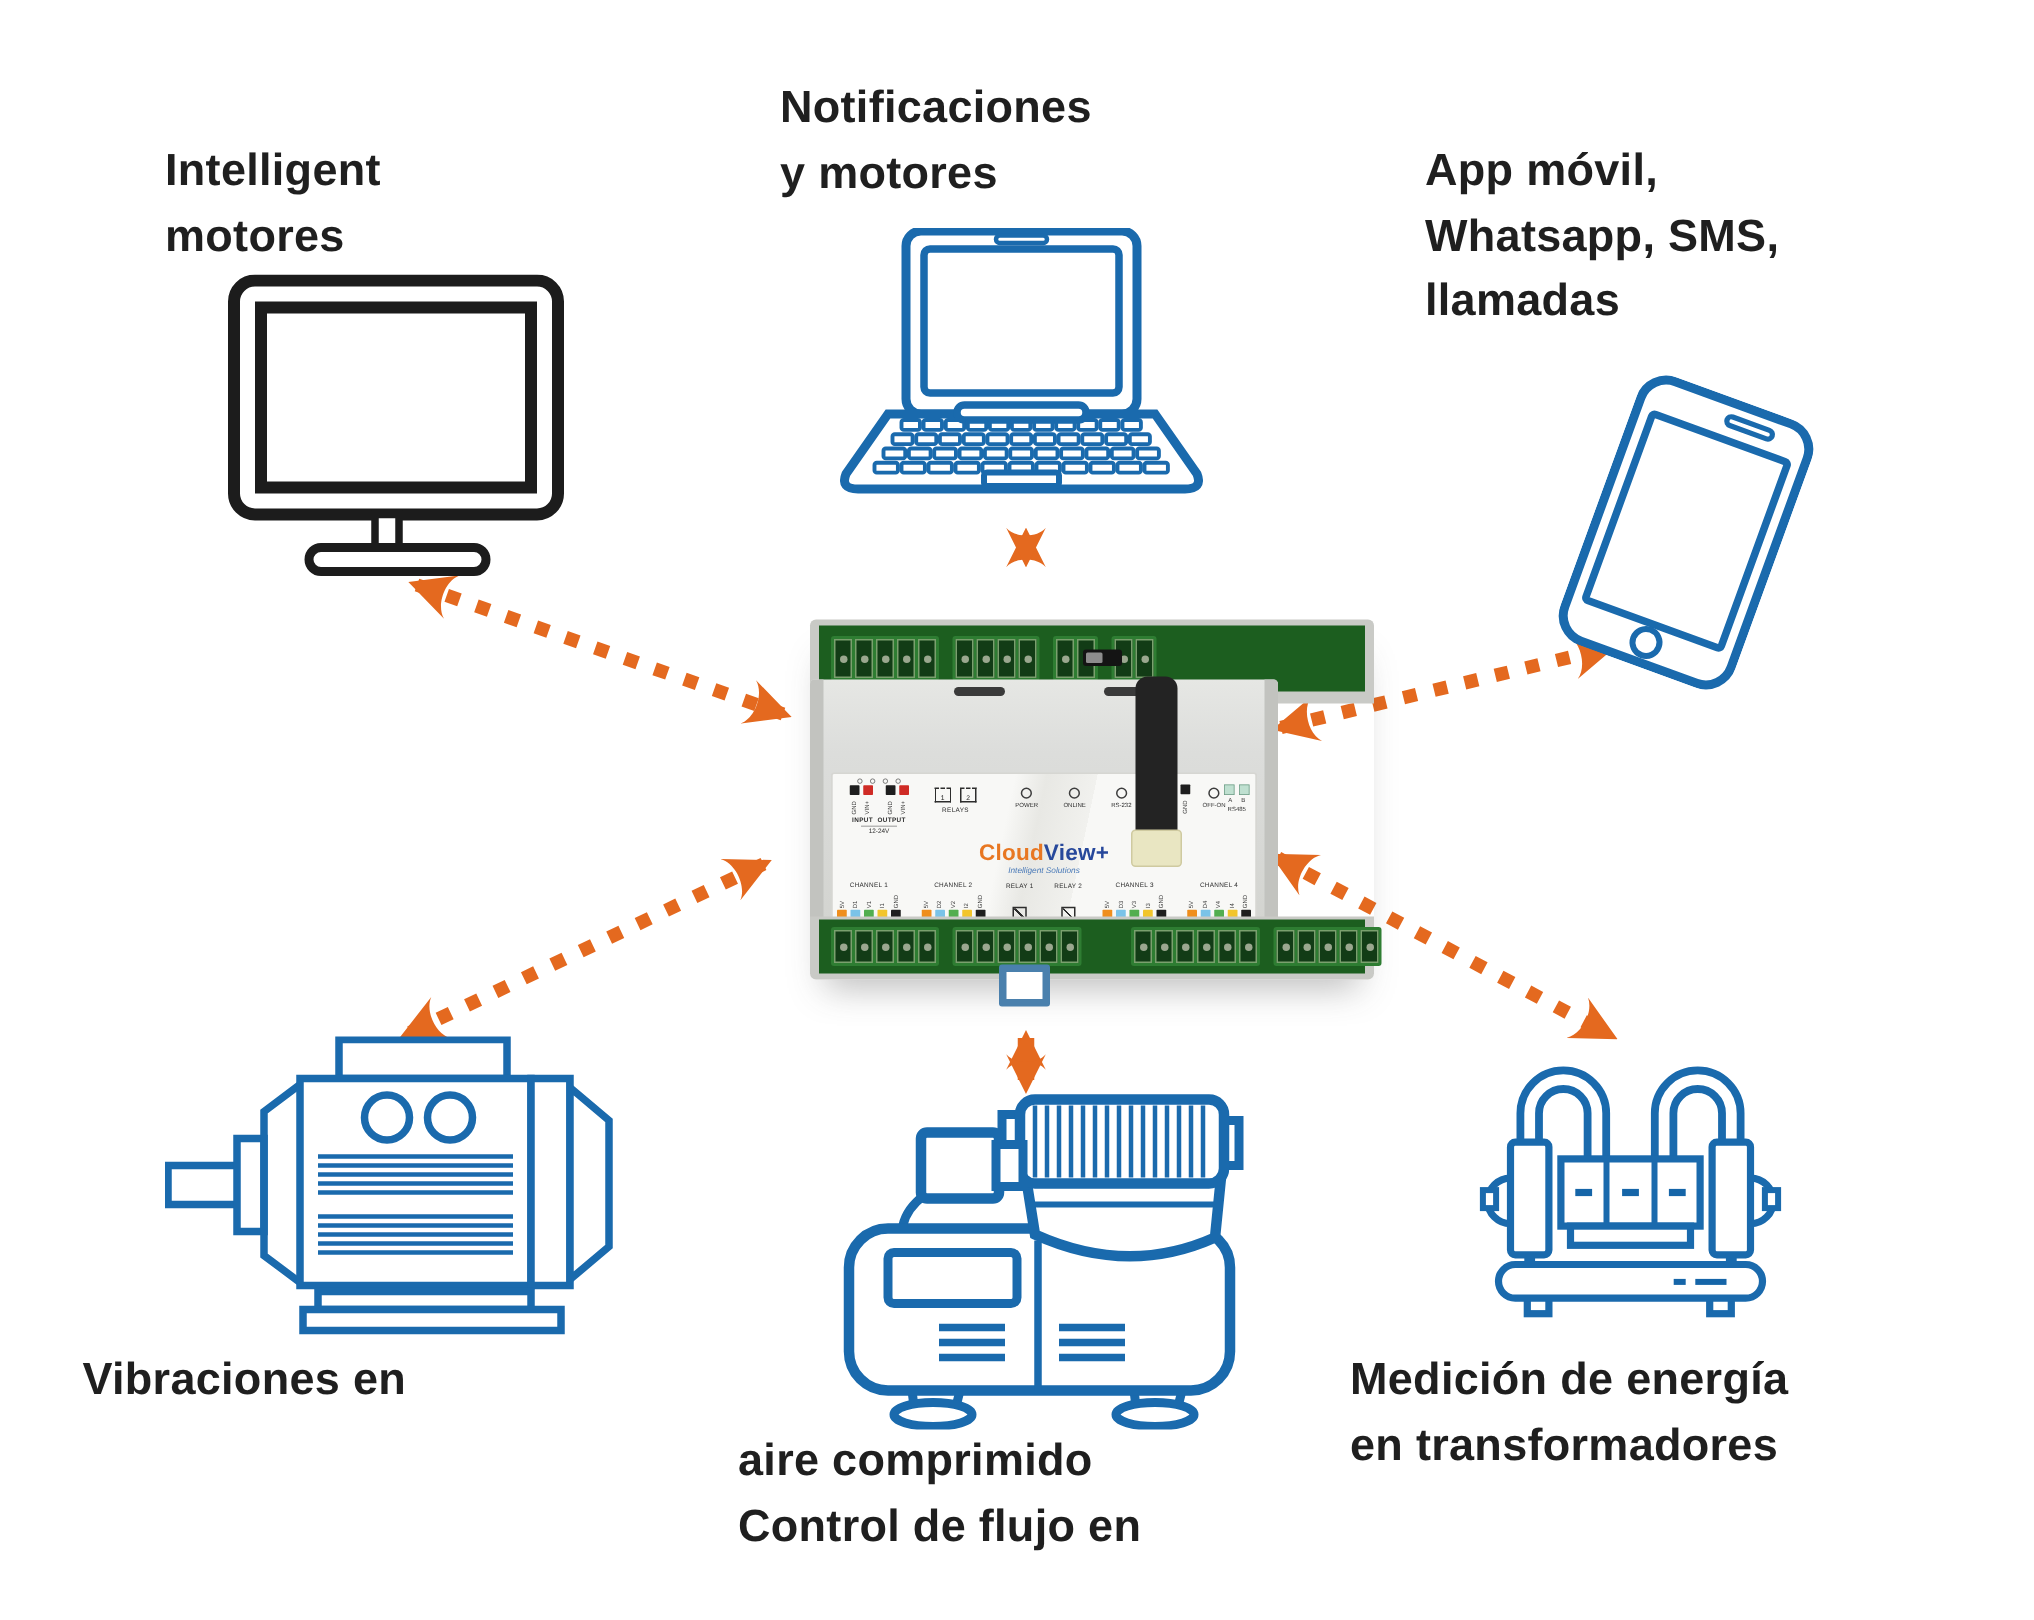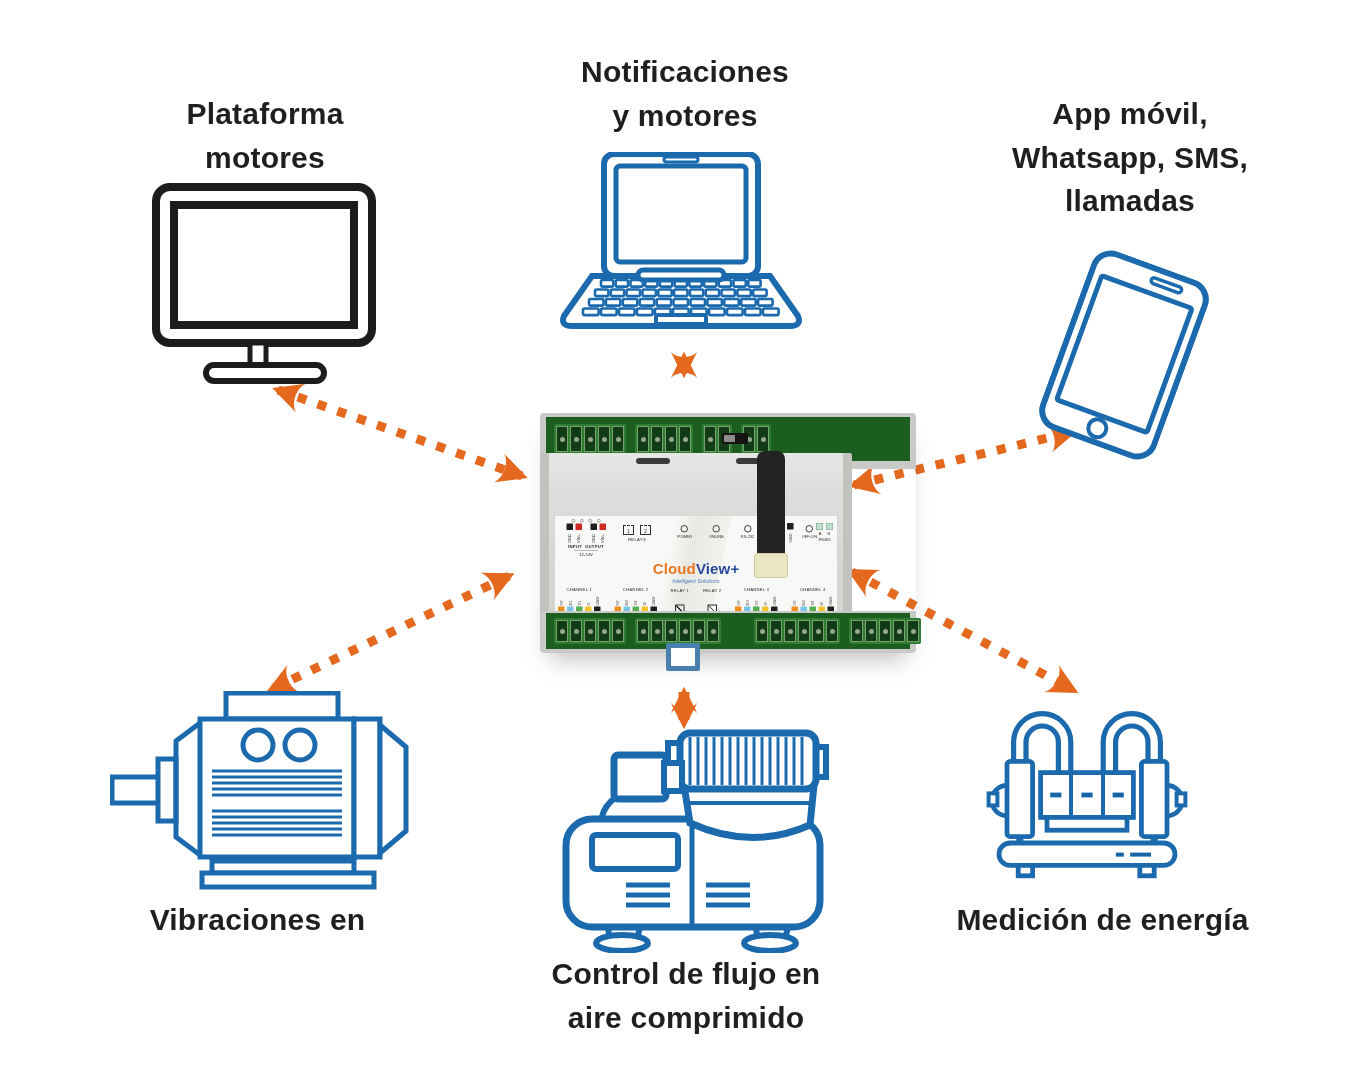--- a/index.html
+++ b/index.html
@@ -6,21 +6,21 @@
   .canvas{position:relative;width:1356px;height:1080px;background:var(--background,#fff);
           overflow:hidden;font-family:"Liberation Sans","DejaVu Sans",sans-serif;}
   svg{display:block;}
   .arrows{position:absolute;left:0;top:0;z-index:1;}
   .arrow{stroke:var(--arrow);fill:none;stroke-linecap:butt;}
   .arrow.diag{stroke-width:9;stroke-dasharray:9 12;marker-start:url(#ah);marker-end:url(#ah);}
   .arrow.vert{stroke-width:11;stroke-dasharray:8 12;marker-start:url(#ahv);marker-end:url(#ahv);}
   .ah-path{fill:var(--arrow);}
 
   .node-label{position:absolute;z-index:3;font-weight:800;font-size:30px;line-height:1.45;
-              color:var(--text);text-align:center;letter-spacing:.2px;}
+              color:var(--text);letter-spacing:.2px;}
   .icon-wrap{position:absolute;z-index:2;}
   .blue-icon{stroke:var(--icon-blue);fill:none;}
   .blue-icon .fillw{fill:#fff;}
   .key{fill:none;stroke:var(--icon-blue);stroke-width:2.6;}
 
   
   .device{position:absolute;left:540px;top:413px;width:376px;height:240px;z-index:2;
           box-shadow:0 16px 22px -10px rgba(70,70,70,.35);border-radius:4px;}
   .tzone{position:absolute;left:0;right:0;background:var(--device-gray-dark);}
   .tzone.top{top:0;height:56px;border-radius:4px 4px 0 0;}
@@ -105,41 +105,42 @@
     </defs>
     <line class="arrow diag" x1="278" y1="390" x2="522" y2="476"></line>
     <line class="arrow vert" x1="684" y1="357" x2="684" y2="373"></line>
     <line class="arrow diag" x1="854" y1="485" x2="1072" y2="432"></line>
     <line class="arrow diag" x1="509" y1="576" x2="272" y2="689"></line>
     <line class="arrow vert" x1="684" y1="692" x2="684" y2="724"></line>
     <line class="arrow diag" x1="852" y1="572" x2="1073" y2="690"></line>
   </svg>
 
   <div class="node-label" style="left:110px;top:92px;width:310px;">
-    <div>Plataforma</div>
+    <div>Intelligent</div>
     <div>motores</div>
   </div>
   <div class="node-label" style="left:520px;top:50px;width:330px;">
     <div>Notificaciones</div>
     <div>y motores</div>
   </div>
   <div class="node-label" style="left:950px;top:92px;width:360px;">
     <div>App móvil,</div>
     <div>Whatsapp, SMS,</div>
     <div>llamadas</div>
   </div>
   <div class="node-label" style="left:55px;top:898px;width:405px;">
     <div>Vibraciones en</div>
   </div>
   <div class="node-label" style="left:492px;top:952px;width:388px;">
+    <div>aire comprimido</div>
     <div>Control de flujo en</div>
-    <div>aire comprimido</div>
   </div>
   <div class="node-label" style="left:900px;top:898px;width:405px;">
     <div>Medición de energía</div>
+    <div>en transformadores</div>
   </div>
 
   <div class="icon-wrap" style="left:152px;top:183px;">
     <svg width="224" height="202" viewBox="0 0 224 202">
       <g stroke="#1c1c1c" fill="#fff">
         <rect x="4" y="4" width="216" height="156" rx="14" stroke-width="8"></rect>
         <rect x="22" y="22" width="180" height="120" stroke-width="8"></rect>
         <rect x="98" y="160" width="16" height="24" stroke-width="5" fill="#fff"></rect>
         <rect x="54" y="182" width="118" height="16" rx="8" stroke-width="6"></rect>
       </g>

